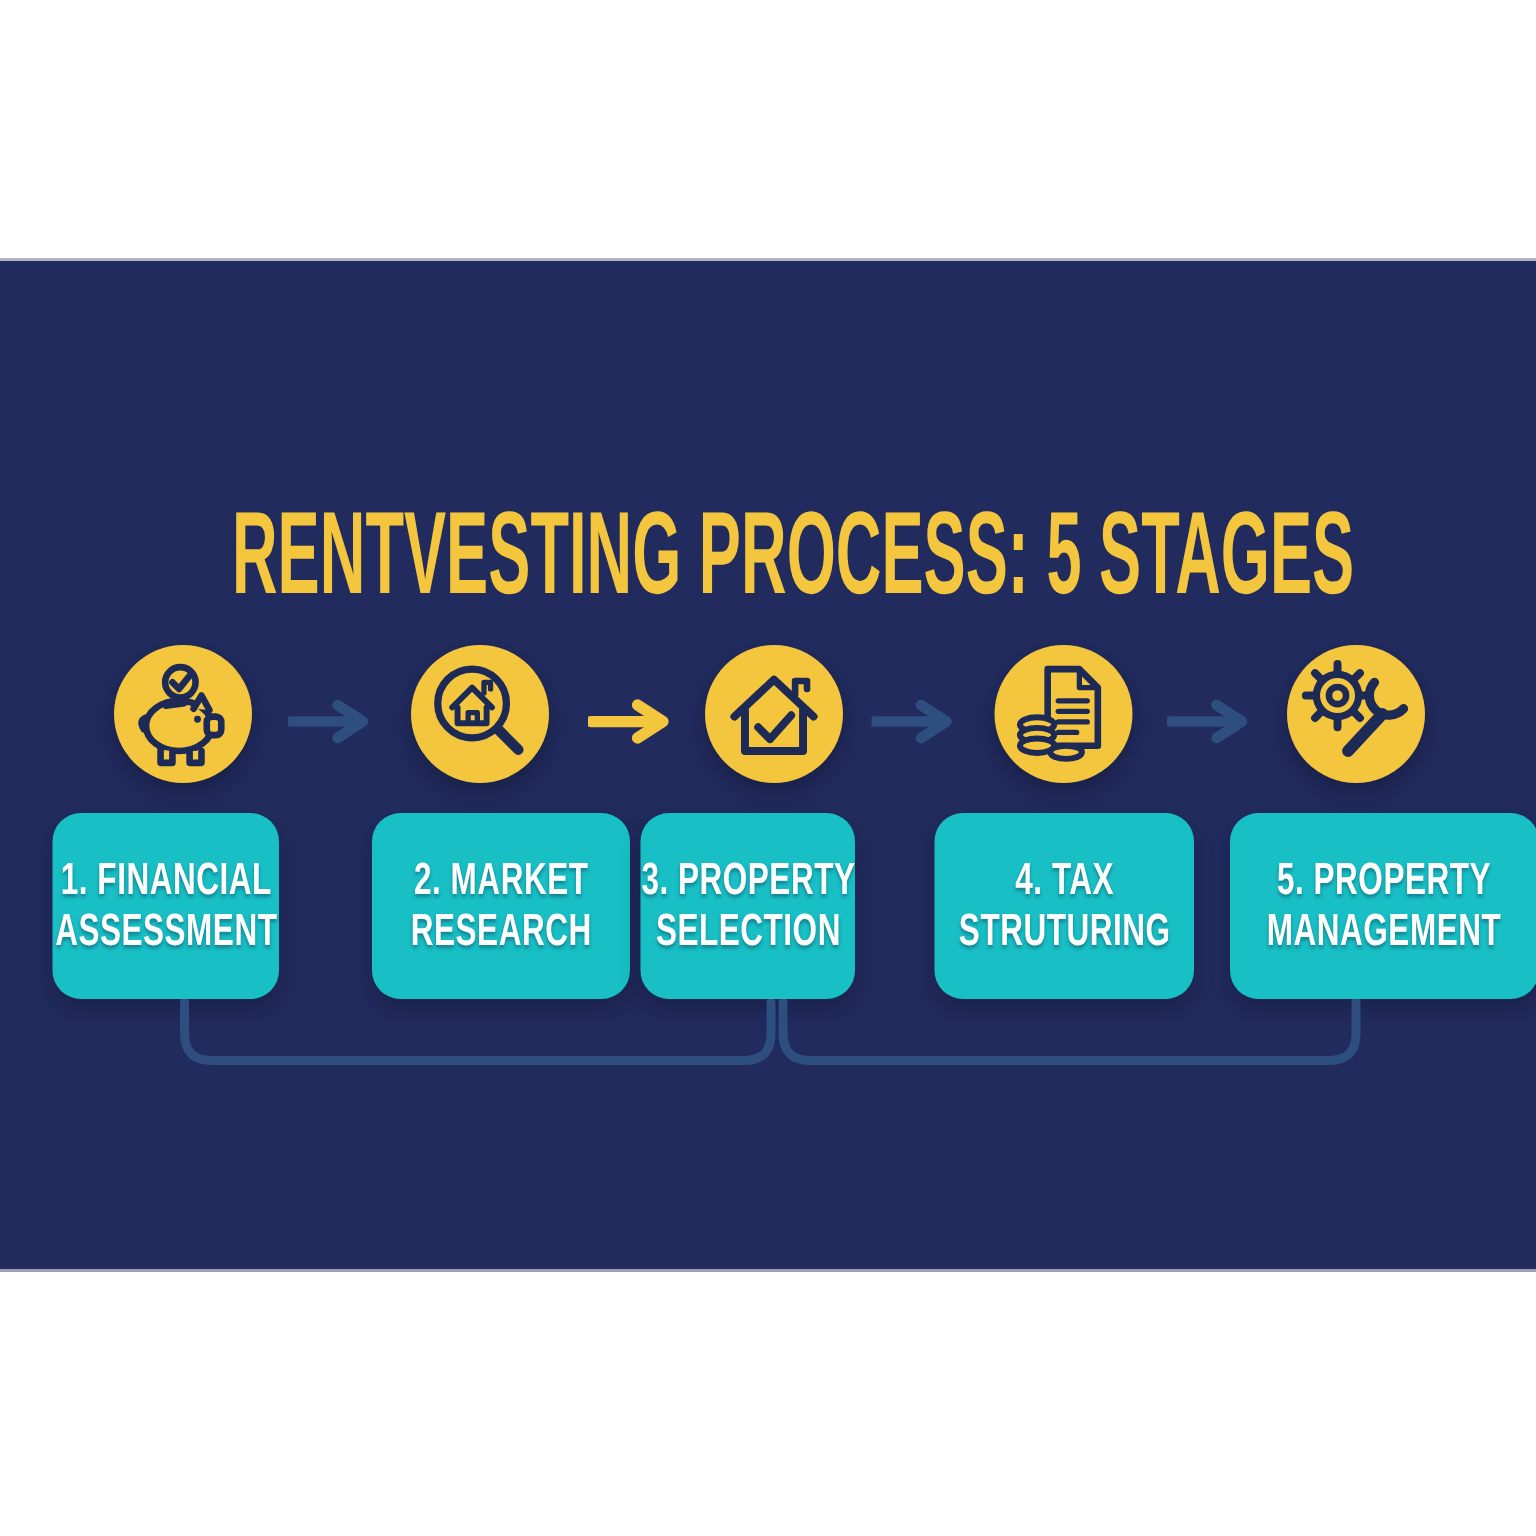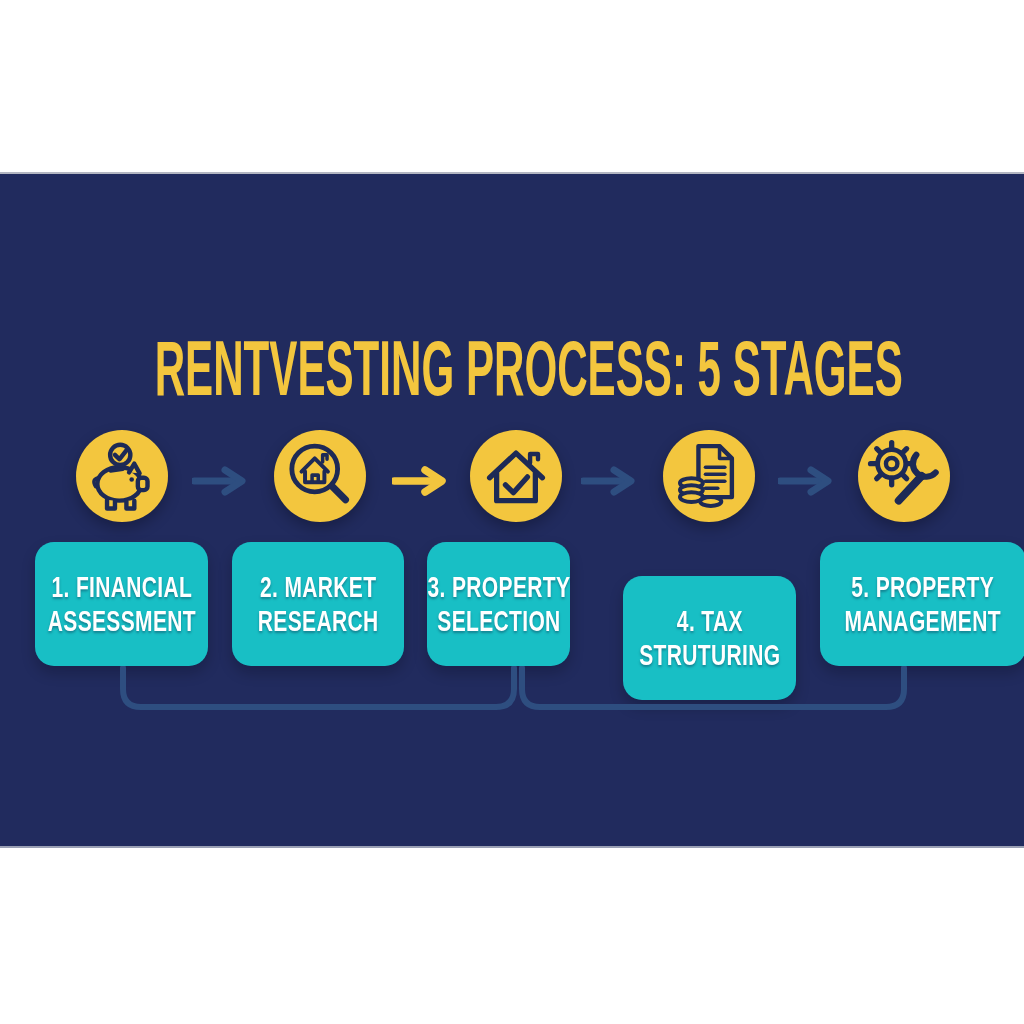--- a/index.html
+++ b/index.html
@@ -144,30 +144,30 @@
     </svg>
     <svg class="flow-arrow" style="left:581px;" viewBox="0 0 56 30">
       <line class="shaft" x1="2" y1="15" x2="42" y2="15" stroke-width="7" stroke-linecap="round"></line>
       <polyline class="shaft" points="33,4 50,15 33,26" stroke-width="7" fill="none" stroke-linecap="round" stroke-linejoin="round"></polyline>
     </svg>
     <svg class="flow-arrow" style="left:778px;" viewBox="0 0 56 30">
       <line class="shaft" x1="2" y1="15" x2="42" y2="15" stroke-width="7" stroke-linecap="round"></line>
       <polyline class="shaft" points="33,4 50,15 33,26" stroke-width="7" fill="none" stroke-linecap="round" stroke-linejoin="round"></polyline>
     </svg>
 
-    <div class="stage-box" style="left:35px;width:173px;align-items:center;">
+    <div class="stage-box" style="left:35px;width:151px;align-items:center;">
       <span class="stage-label"><span>1. FINANCIAL</span><br><span>ASSESSMENT</span></span>
     </div>
-    <div class="stage-box" style="left:232px;width:172px;align-items:center;">
+    <div class="stage-box" style="left:248px;width:172px;align-items:center;">
       <span class="stage-label"><span>2. MARKET</span><br><span>RESEARCH</span></span>
     </div>
     <div class="stage-box" style="left:427px;width:143px;">
       <span class="stage-label"><span>3. PROPERTY</span><br><span>SELECTION</span></span>
     </div>
-    <div class="stage-box" style="left:623px;width:173px;margin-top:34px;">
+    <div class="stage-box" style="left:623px;width:173px;">
       <span class="stage-label"><span>4. TAX</span><br><span>STRUTURING</span></span>
     </div>
     <div class="stage-box" style="left:820px;width:206px;">
       <span class="stage-label"><span>5. PROPERTY</span><br><span>MANAGEMENT</span></span>
     </div>
 
     <svg class="connectors" viewBox="0 0 1024 50">
       <path d="M123,2 V23 Q123,41 141,41 H496 Q514,41 514,23 V2"></path>
       <path d="M522,2 V23 Q522,41 540,41 H886 Q904,41 904,23 V2"></path>
     </svg>

